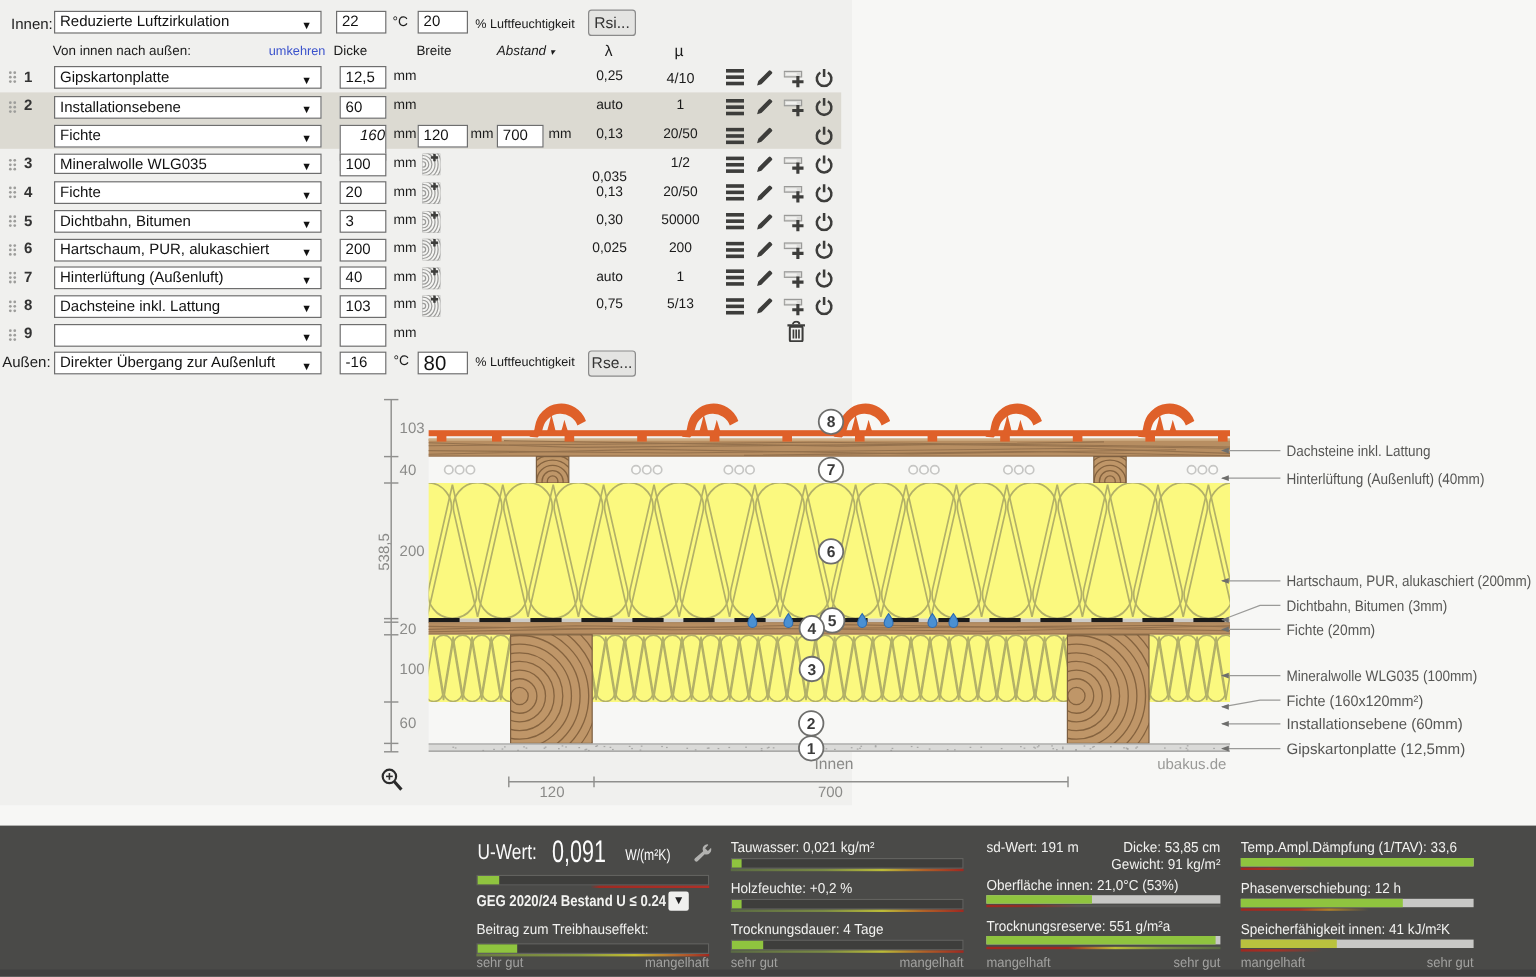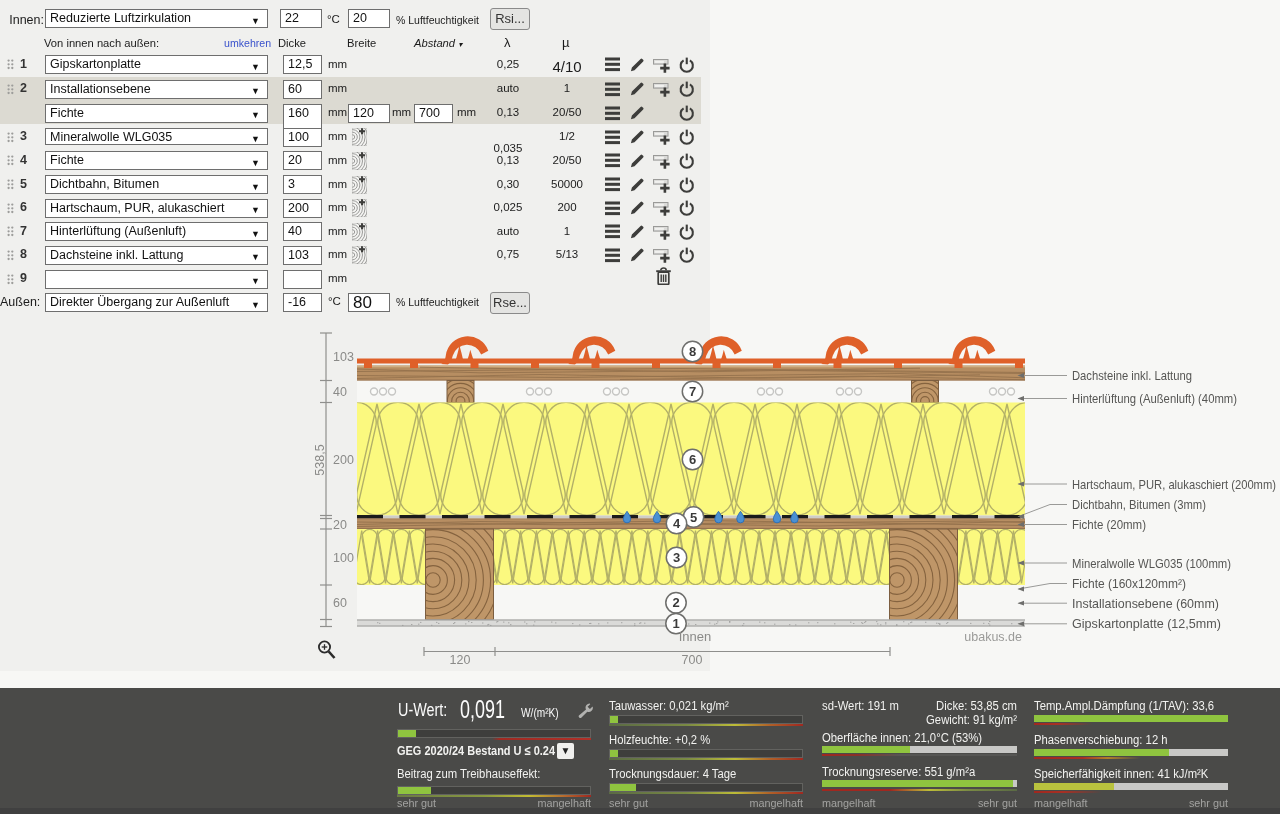--- a/index.html
+++ b/index.html
@@ -23,21 +23,21 @@
       <circle cx="1.6" cy="5.3" r="1.15" fill="#9d9d9b"></circle>
       <circle cx="5.3" cy="5.3" r="1.15" fill="#9d9d9b"></circle>
       <circle cx="1.6" cy="9.0" r="1.15" fill="#9d9d9b"></circle>
       <circle cx="5.3" cy="9.0" r="1.15" fill="#9d9d9b"></circle>
     </svg>
     <div style="position:absolute;left:20px;top:56.5px;font-size:12.5px;color:#1b1b1b;white-space:nowrap;font-weight:bold;color:#333;">1</div>
     <div style="position:absolute;left:45px;top:55.0px;width:223px;height:19px;box-sizing:border-box;background:#fff;border:1px solid #6e6e6e;font-size:12.5px;color:#111;line-height:17px;padding-left:4px;white-space:nowrap;overflow:hidden;">Gipskartonplatte<span style="position:absolute;right:7px;top:2.5px;font-size:9px;color:#111;">▼</span></div>
     <div style="position:absolute;left:283px;top:55.0px;width:39px;height:19px;box-sizing:border-box;background:#fff;border:1px solid #6e6e6e;font-size:12.5px;color:#111;line-height:17px;padding-left:4px;white-space:nowrap;">12,5</div>
     <div style="position:absolute;left:328px;top:57.5px;font-size:11.5px;color:#1b1b1b;white-space:nowrap;">mm</div>
     <div style="position:absolute;left:508px;top:57.5px;font-size:11.5px;color:#1b1b1b;white-space:nowrap;transform:translateX(-50%);">0,25</div>
-    <div style="position:absolute;left:567px;top:57.5px;font-size:15px;color:#1b1b1b;white-space:nowrap;transform:translateX(-50%);">4/10</div>
+    <div style="position:absolute;left:567px;top:57.5px;font-size:12px;color:#1b1b1b;white-space:nowrap;transform:translateX(-50%);">4/10</div>
     <svg style="position:absolute;left:605px;top:57.0px" width="16" height="15" viewBox="0 0 16 15">
       <rect x="0" y="0.5" width="15" height="3" fill="#3d3d3b"></rect>
       <rect x="0" y="5.8" width="15" height="3" fill="#3d3d3b"></rect>
       <rect x="0" y="11.1" width="15" height="3" fill="#3d3d3b"></rect>
     </svg>
     <svg style="position:absolute;left:630px;top:56.5px" width="16" height="15" viewBox="0 0 16 15">
       <path d="M0.9,14.3 L1.9,10.6 L10.6,1.9 a1.15,1.15 0 0 1 1.63,0 l0.95,0.95 a1.15,1.15 0 0 1 0,1.63 L4.5,13.2 Z" fill="#3d3d3b"></path>
     </svg>
     <svg style="position:absolute;left:653px;top:57.5px" width="18" height="16" viewBox="0 0 18 16">
       <rect x="0.5" y="1.5" width="14.5" height="4.6" fill="#dbdbd9" stroke="#9a9a98" stroke-width="1"></rect>
@@ -73,21 +73,21 @@
     <svg style="position:absolute;left:653px;top:82.0px" width="18" height="16" viewBox="0 0 18 16">
       <rect x="0.5" y="1.5" width="14.5" height="4.6" fill="#dbdbd9" stroke="#9a9a98" stroke-width="1"></rect>
       <rect x="1.9" y="2.9" width="9" height="2" fill="#f1f1ef"></rect>
       <path d="M10.6,5.4 h2.6 v3.4 h3.4 v2.6 h-3.4 v3.4 h-2.6 v-3.4 h-3.4 v-2.6 h3.4 z" fill="#3d3d3b"></path>
     </svg>
     <svg style="position:absolute;left:679px;top:81.0px" width="16" height="16" viewBox="0 0 16 16">
       <path d="M4.6,3.4 a6.1,6.1 0 1 0 6.3,0" fill="none" stroke="#3d3d3b" stroke-width="2.1"></path>
       <line x1="7.75" y1="0.6" x2="7.75" y2="7.2" stroke="#3d3d3b" stroke-width="2.1"></line>
     </svg>
     <div style="position:absolute;left:45px;top:103.5px;width:223px;height:19px;box-sizing:border-box;background:#fff;border:1px solid #6e6e6e;font-size:12.5px;color:#111;line-height:17px;padding-left:4px;white-space:nowrap;overflow:hidden;">Fichte<span style="position:absolute;right:7px;top:2.5px;font-size:9px;color:#111;">▼</span></div>
-    <div style="position:absolute;left:283px;top:103.5px;width:39px;height:30px;box-sizing:border-box;background:#fff;border:1px solid #6e6e6e;font-size:12.5px;color:#111;line-height:17px;padding-left:4px;white-space:nowrap;">160</div>
+    <div style="position:absolute;left:283px;top:103.5px;width:39px;height:30px;box-sizing:border-box;background:#fff;border:1px solid #6e6e6e;font-size:12.5px;color:#111;line-height:17px;padding-left:16px;white-space:nowrap;font-style:italic;">160</div>
     <div style="position:absolute;left:328px;top:106.0px;font-size:11.5px;color:#1b1b1b;white-space:nowrap;">mm</div>
     <div style="position:absolute;left:348px;top:103.5px;width:42px;height:19px;box-sizing:border-box;background:#fff;border:1px solid #6e6e6e;font-size:12.5px;color:#111;line-height:17px;padding-left:4px;white-space:nowrap;">120</div>
     <div style="position:absolute;left:392px;top:106.0px;font-size:11.5px;color:#1b1b1b;white-space:nowrap;">mm</div>
     <div style="position:absolute;left:414px;top:103.5px;width:39px;height:19px;box-sizing:border-box;background:#fff;border:1px solid #6e6e6e;font-size:12.5px;color:#111;line-height:17px;padding-left:4px;white-space:nowrap;">700</div>
     <div style="position:absolute;left:457px;top:106.0px;font-size:11.5px;color:#1b1b1b;white-space:nowrap;">mm</div>
     <div style="position:absolute;left:508px;top:106.0px;font-size:11.5px;color:#1b1b1b;white-space:nowrap;transform:translateX(-50%);">0,13</div>
     <div style="position:absolute;left:567px;top:106.0px;font-size:11.5px;color:#1b1b1b;white-space:nowrap;transform:translateX(-50%);">20/50</div>
     <svg style="position:absolute;left:605px;top:105.5px" width="16" height="15" viewBox="0 0 16 15">
       <rect x="0" y="0.5" width="15" height="3" fill="#3d3d3b"></rect>
       <rect x="0" y="5.8" width="15" height="3" fill="#3d3d3b"></rect>
@@ -391,21 +391,21 @@
     <div style="position:absolute;left:283px;top:269.5px;width:39px;height:19px;box-sizing:border-box;background:#fff;border:1px solid #6e6e6e;font-size:12.5px;color:#111;line-height:17px;padding-left:4px;white-space:nowrap;"></div>
     <div style="position:absolute;left:328px;top:272.0px;font-size:11.5px;color:#1b1b1b;white-space:nowrap;">mm</div>
     <svg style="position:absolute;left:655px;top:267px" width="17" height="18" viewBox="0 0 17 18">
       <rect x="3.2" y="5.2" width="10.6" height="12.2" rx="1" fill="none" stroke="#3d3d3b" stroke-width="1.7"></rect>
       <line x1="1.2" y1="4.2" x2="15.8" y2="4.2" stroke="#3d3d3b" stroke-width="1.9"></line>
       <path d="M5.8,3.2 a2.7,2.2 0 0 1 5.4,0" fill="none" stroke="#3d3d3b" stroke-width="1.6"></path>
       <line x1="6.2" y1="7.6" x2="6.2" y2="15" stroke="#3d3d3b" stroke-width="1.4"></line>
       <line x1="8.5" y1="7.6" x2="8.5" y2="15" stroke="#3d3d3b" stroke-width="1.4"></line>
       <line x1="10.8" y1="7.6" x2="10.8" y2="15" stroke="#3d3d3b" stroke-width="1.4"></line>
     </svg>
-    <div style="position:absolute;left:0px;top:295px;width:32px;text-align:right;font-size:12.5px;color:#1b1b1b;">Außen:</div>
+    <div style="position:absolute;left:0px;top:295px;width:44px;text-align:center;font-size:12.5px;color:#1b1b1b;">Außen:</div>
     <div style="position:absolute;left:45px;top:293px;width:223px;height:19px;box-sizing:border-box;background:#fff;border:1px solid #6e6e6e;font-size:12.5px;color:#111;line-height:17px;padding-left:4px;white-space:nowrap;overflow:hidden;">Direkter Übergang zur Außenluft<span style="position:absolute;right:7px;top:2.5px;font-size:9px;color:#111;">▼</span></div>
     <div style="position:absolute;left:283px;top:293px;width:39px;height:19px;box-sizing:border-box;background:#fff;border:1px solid #6e6e6e;font-size:12.5px;color:#111;line-height:17px;padding-left:4px;white-space:nowrap;">-16</div>
     <div style="position:absolute;left:328px;top:295px;font-size:11.5px;color:#1b1b1b;white-space:nowrap;">°C</div>
     <div style="position:absolute;left:348px;top:293px;width:42px;height:19px;box-sizing:border-box;background:#fff;border:1px solid #6e6e6e;font-size:17px;color:#111;line-height:17px;padding-left:4px;white-space:nowrap;">80</div>
     <div style="position:absolute;left:396px;top:296px;font-size:10.5px;color:#1b1b1b;white-space:nowrap;">% Luftfeuchtigkeit</div>
     <div style="position:absolute;left:490px;top:292px;width:40px;height:22px;box-sizing:border-box;background:#e4e4e2;border:1px solid #8a8a8a;border-radius:3px;font-size:13px;color:#333;line-height:20px;text-align:center;">Rse...</div>
     <svg style="position:absolute;left:300px;top:0" width="980" height="680" viewBox="300 0 980 680" font-family="Liberation Sans, sans-serif">
       <defs>
         <clipPath id="diagclip">
           <rect x="357" y="330" width="668" height="300"></rect>

